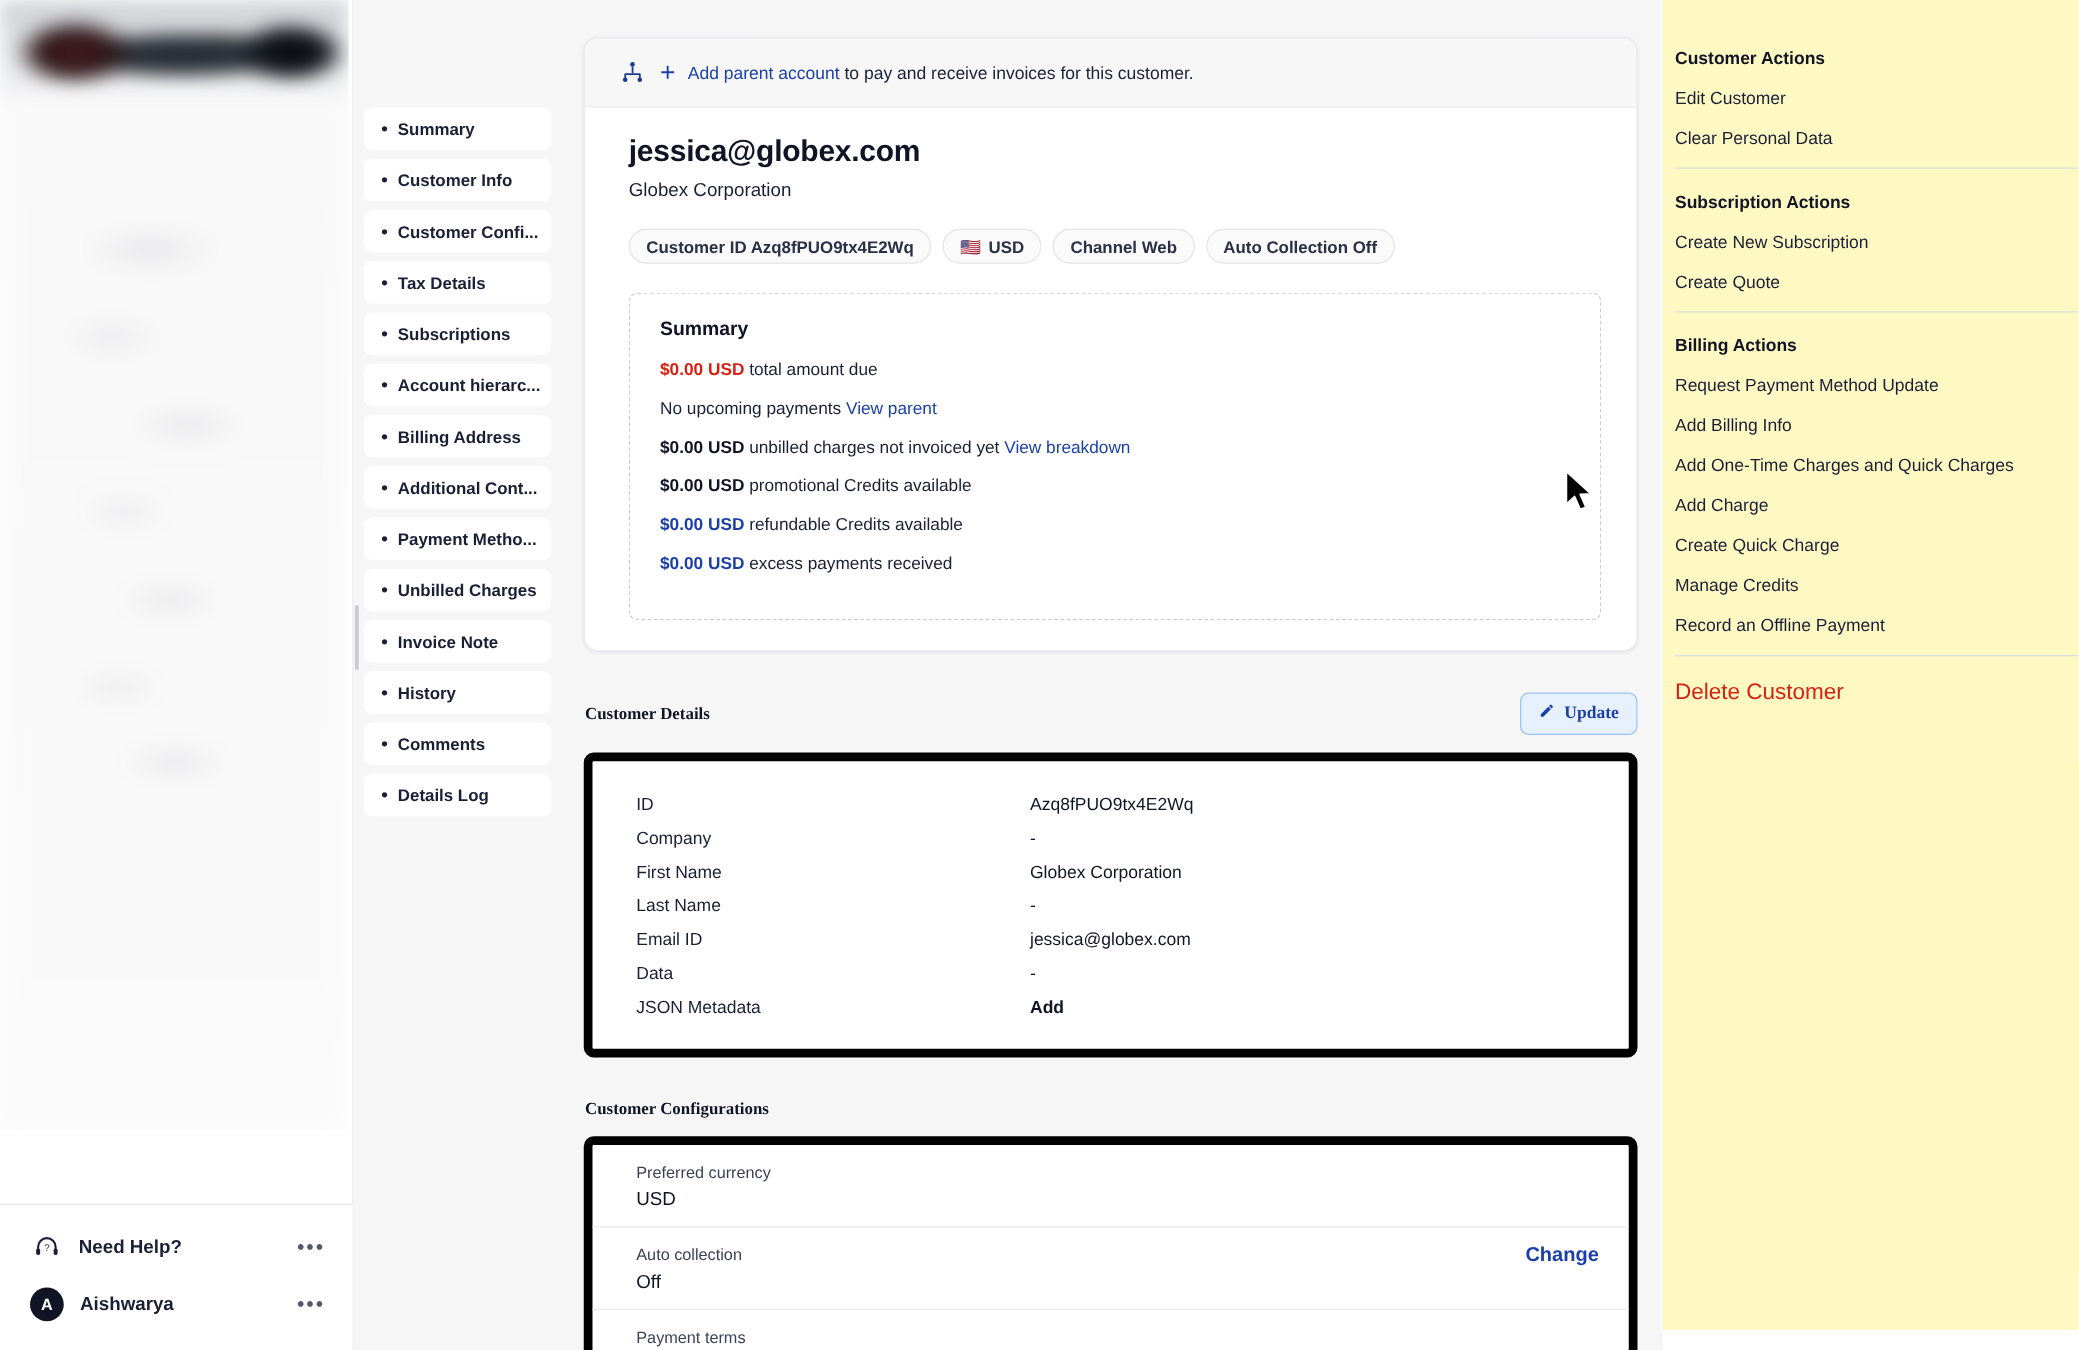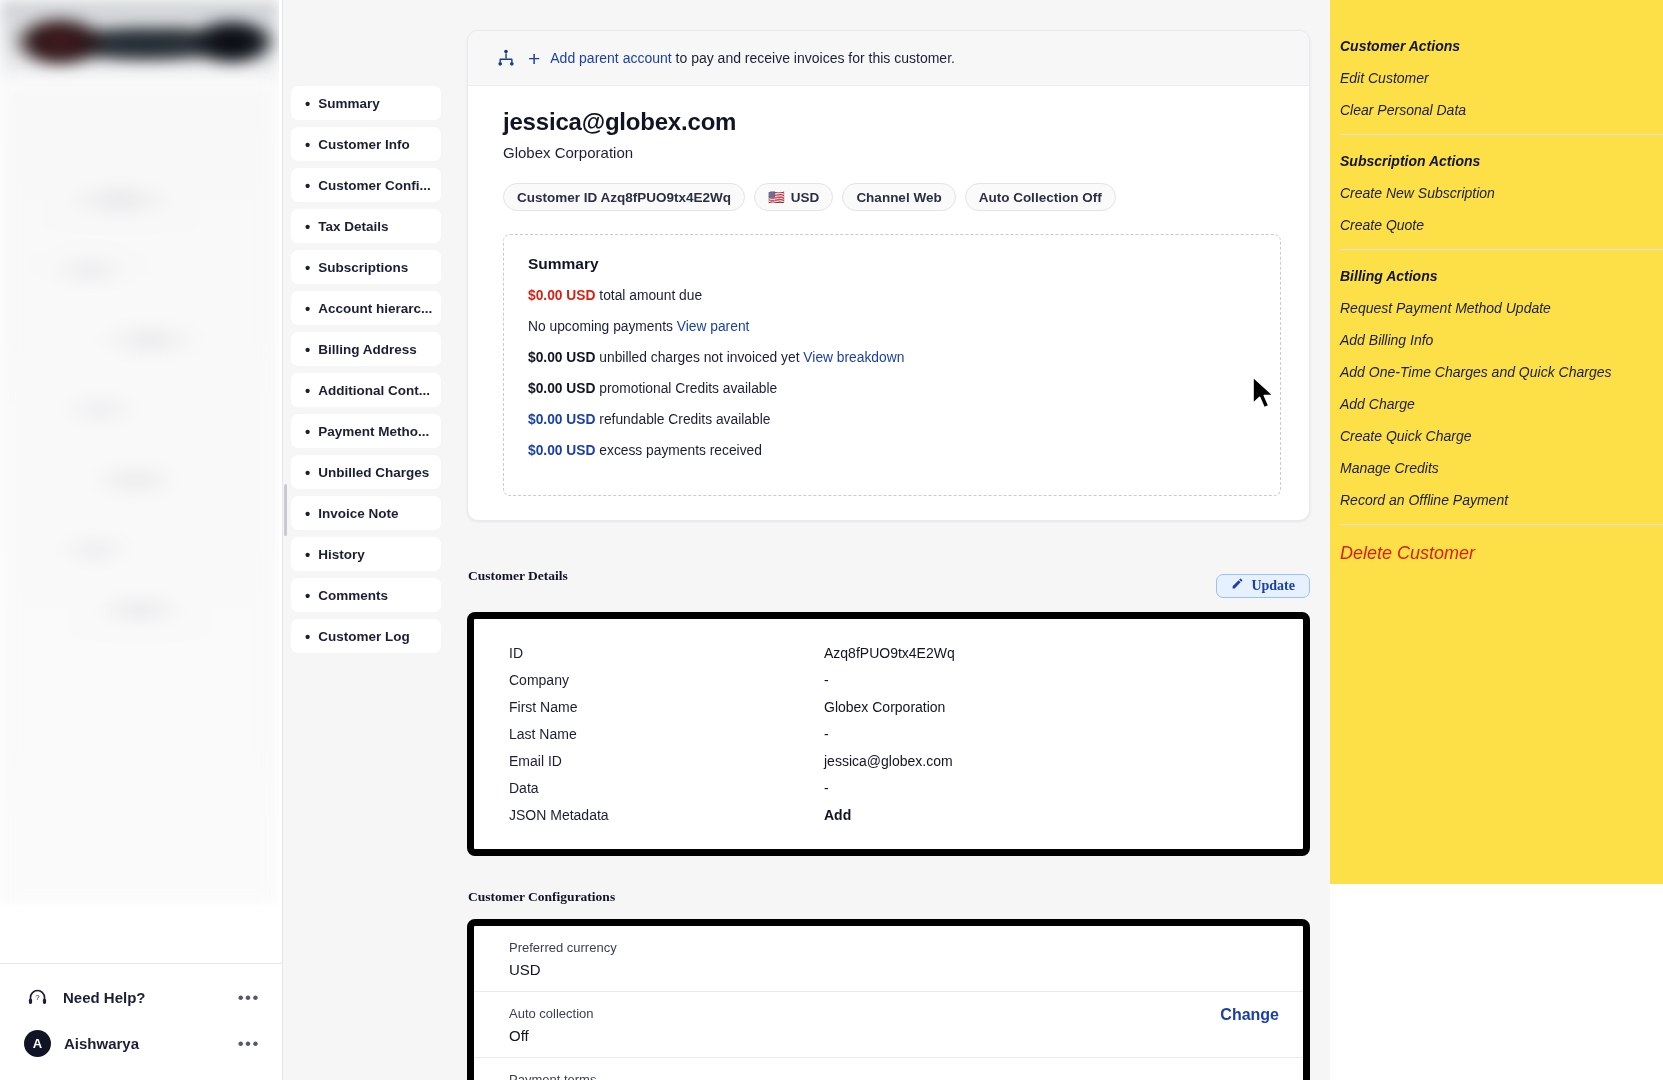--- a/index.html
+++ b/index.html
@@ -153,25 +153,24 @@
   
   .sec-head-row {
     display: flex; align-items: center; justify-content: space-between;
     width: 843px; margin: 33px 0 14px 0; font-family: Liberation Serif, serif;
   }
   .sec-title { font-size: 13.5px; font-weight: 700; color: #101425; padding-left: 1px; }
   .update-btn {
     background: #e7f0fd;
     border: 1px solid #9cc2f5;
     border-radius: 7px;
-    height: 24px; padding: 0 14px;
+    height: 34px; padding: 0 14px;
     display: flex; align-items: center; gap: 7px;
     font-size: 14px; font-weight: 600; color: #1a3fa8;
     cursor: pointer;
-    margin-top: 20px;
   }
 
   .panel {
     background: #ffffff;
     border: 7px solid #000000;
     border-radius: 8px;
     width: 843px;
     padding: 21px 0 20px 0;
   }
   .kv-row { display: flex; padding: 0 0 0 35px; height: 27px; align-items: center; }
@@ -192,24 +191,23 @@
     background: #9a5b10; color: #fff;
     font-size: 11px; font-weight: 700;
     display: flex; align-items: center; justify-content: center;
     line-height: 1;
   }
   .change-link { font-size: 16px; font-weight: 700; color: #1a3fa8; cursor: pointer; }
 
   
   .rightpanel {
     width: 333px; flex: 0 0 333px;
-    height: 884px;
-    background: #fde047;
+    height: 1064px;
+    background: #fef9c3;
     padding: 38px 0 0 10px;
-    font-style: italic;
   }
   .ra-head {
     font-size: 14px; font-weight: 700; color: #101425;
     margin-bottom: 16px; white-space: nowrap;
   }
   .ra-item {
     font-size: 14px; color: #1a1f36;
     margin-bottom: 16px; cursor: pointer; white-space: nowrap;
   }
   .ra-sep { border-top: 1px solid #dddde3; margin: 10px 0 18px 0; width: 323px; }
@@ -301,21 +299,21 @@
           <div class="subnav-item">
             <span class="subnav-bullet">•</span>
             <span>History</span>
           </div>
           <div class="subnav-item">
             <span class="subnav-bullet">•</span>
             <span>Comments</span>
           </div>
           <div class="subnav-item">
             <span class="subnav-bullet">•</span>
-            <span>Customer Log</span>
+            <span>Details Log</span>
           </div>
         </div>
     </div>
 
     <div class="content">
 
       <div class="card-top">
         <div class="parent-banner">
           <span class="hier-icon">
             <svg width="20" height="20" viewBox="0 0 24 24" fill="#1a3c8c">

